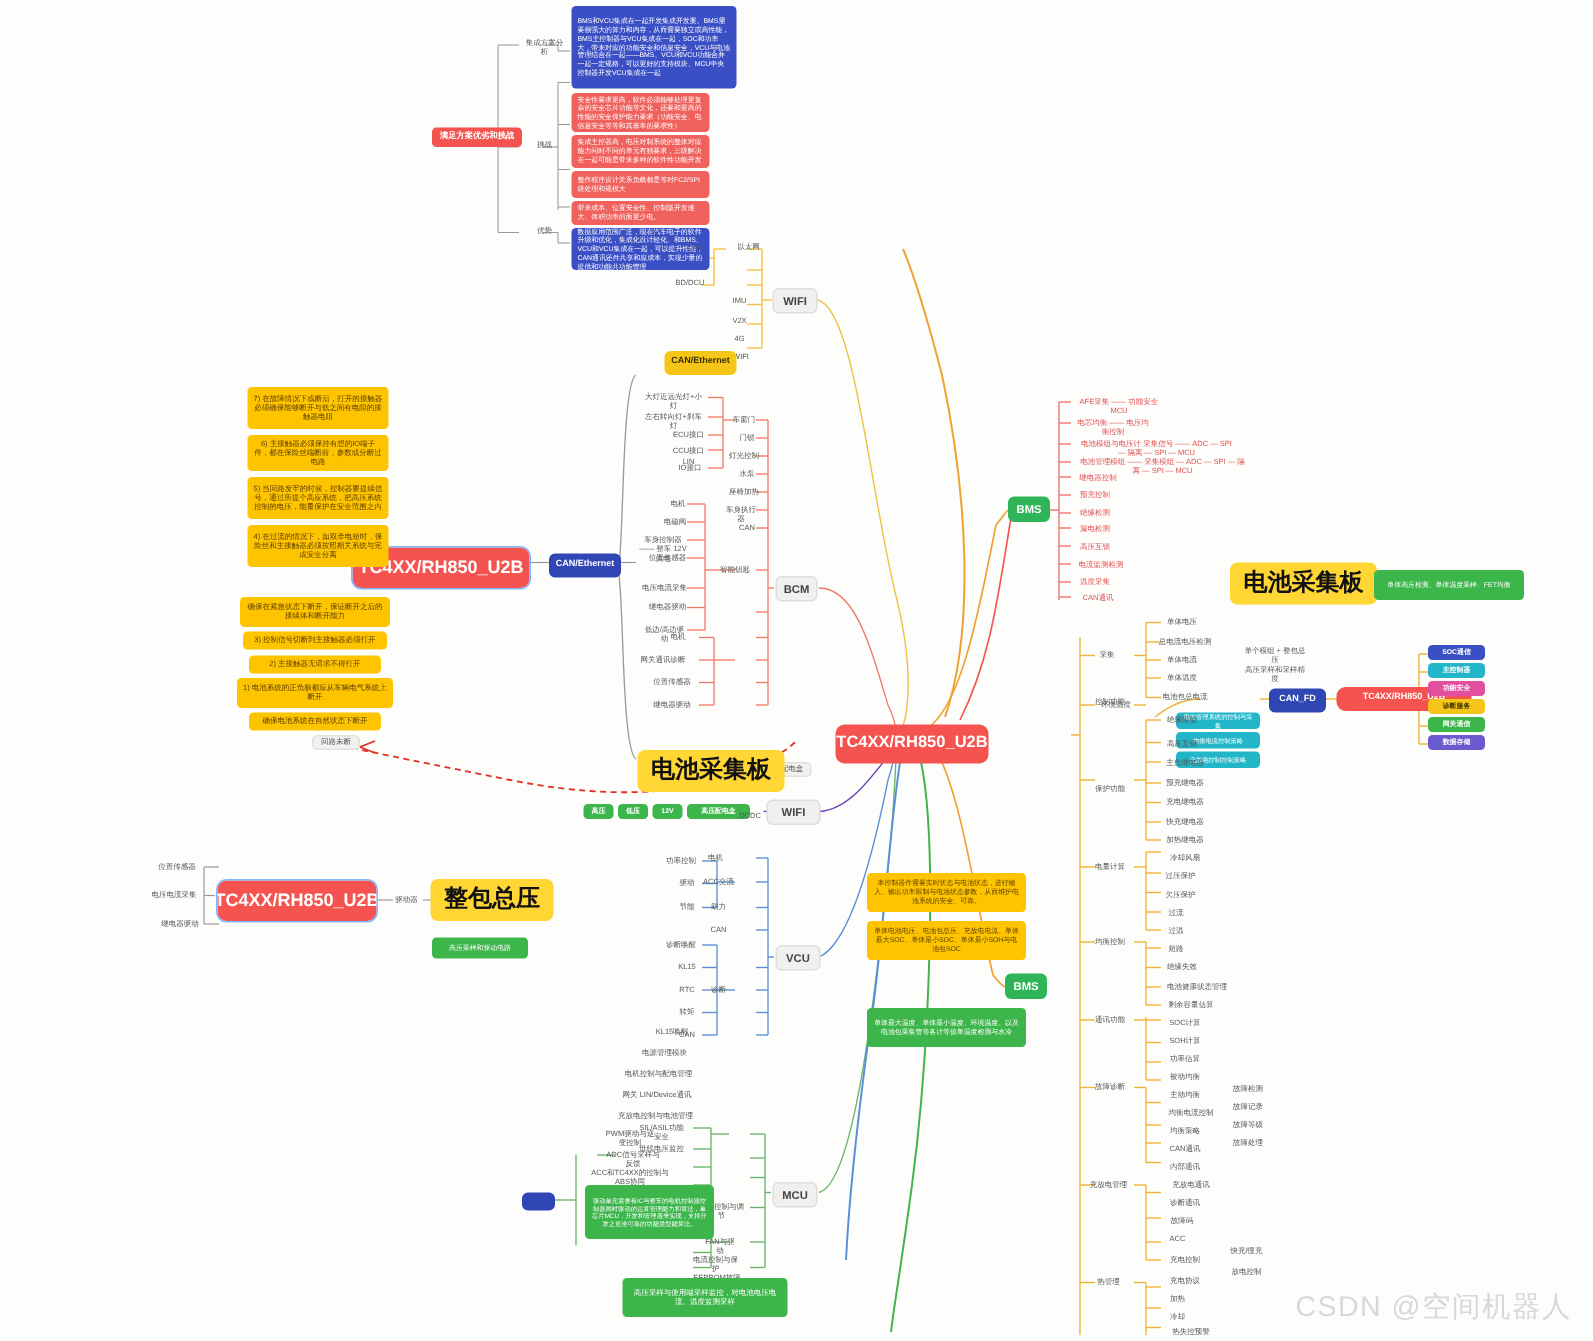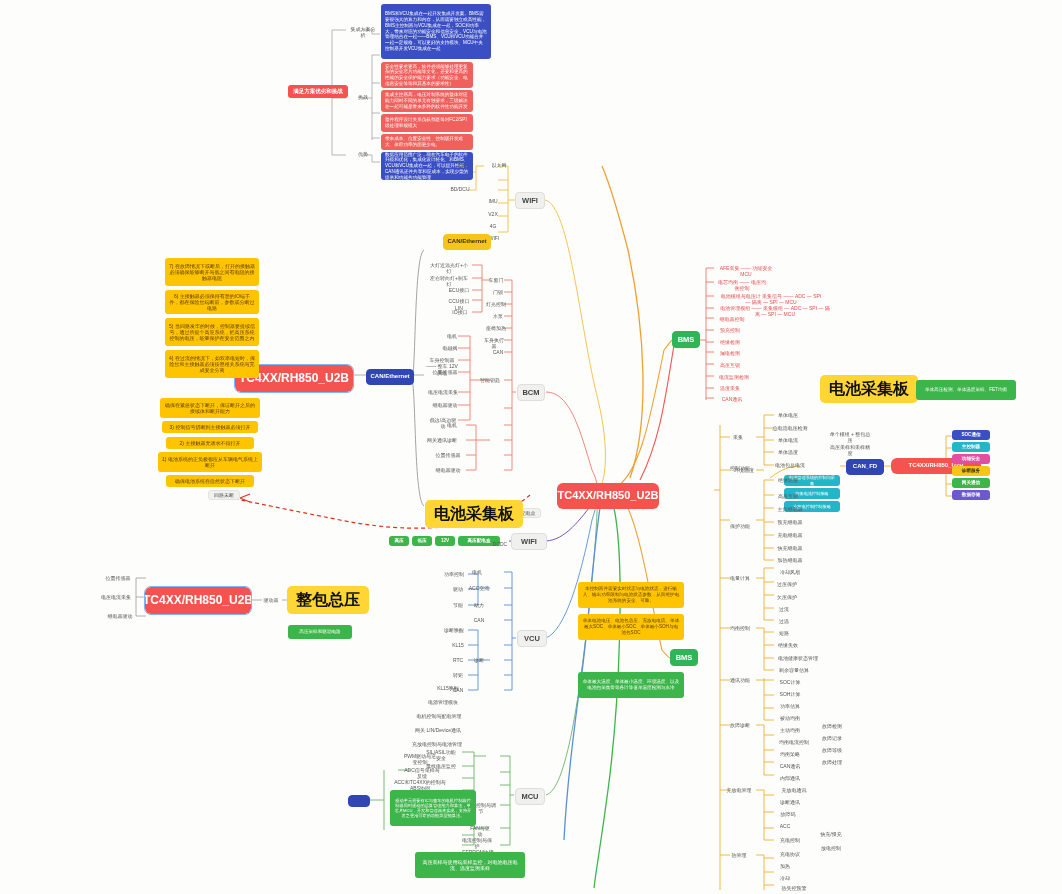--- a/index.html
+++ b/index.html
@@ -533,13 +533,14 @@
   <div class="node tiny" style="left:774px;top:836px;width:32px;">充电控制</div>
   <div class="node tiny" style="left:816px;top:830px;width:30px;">快充/慢充</div>
   <div class="node tiny" style="left:816px;top:844px;width:30px;">放电控制</div>
   <div class="node tiny" style="left:774px;top:850px;width:32px;">充电协议</div>
 
   <div class="node tiny" style="left:726px;top:851px;width:26px;">热管理</div>
   <div class="node tiny" style="left:774px;top:862px;width:22px;">加热</div>
   <div class="node tiny" style="left:774px;top:874px;width:22px;">冷却</div>
   <div class="node tiny" style="left:774px;top:884px;width:40px;">热失控预警</div>
 
+  <div class="watermark">CSDN @空间机器人</div>
 </div>
 
 </body></html>

